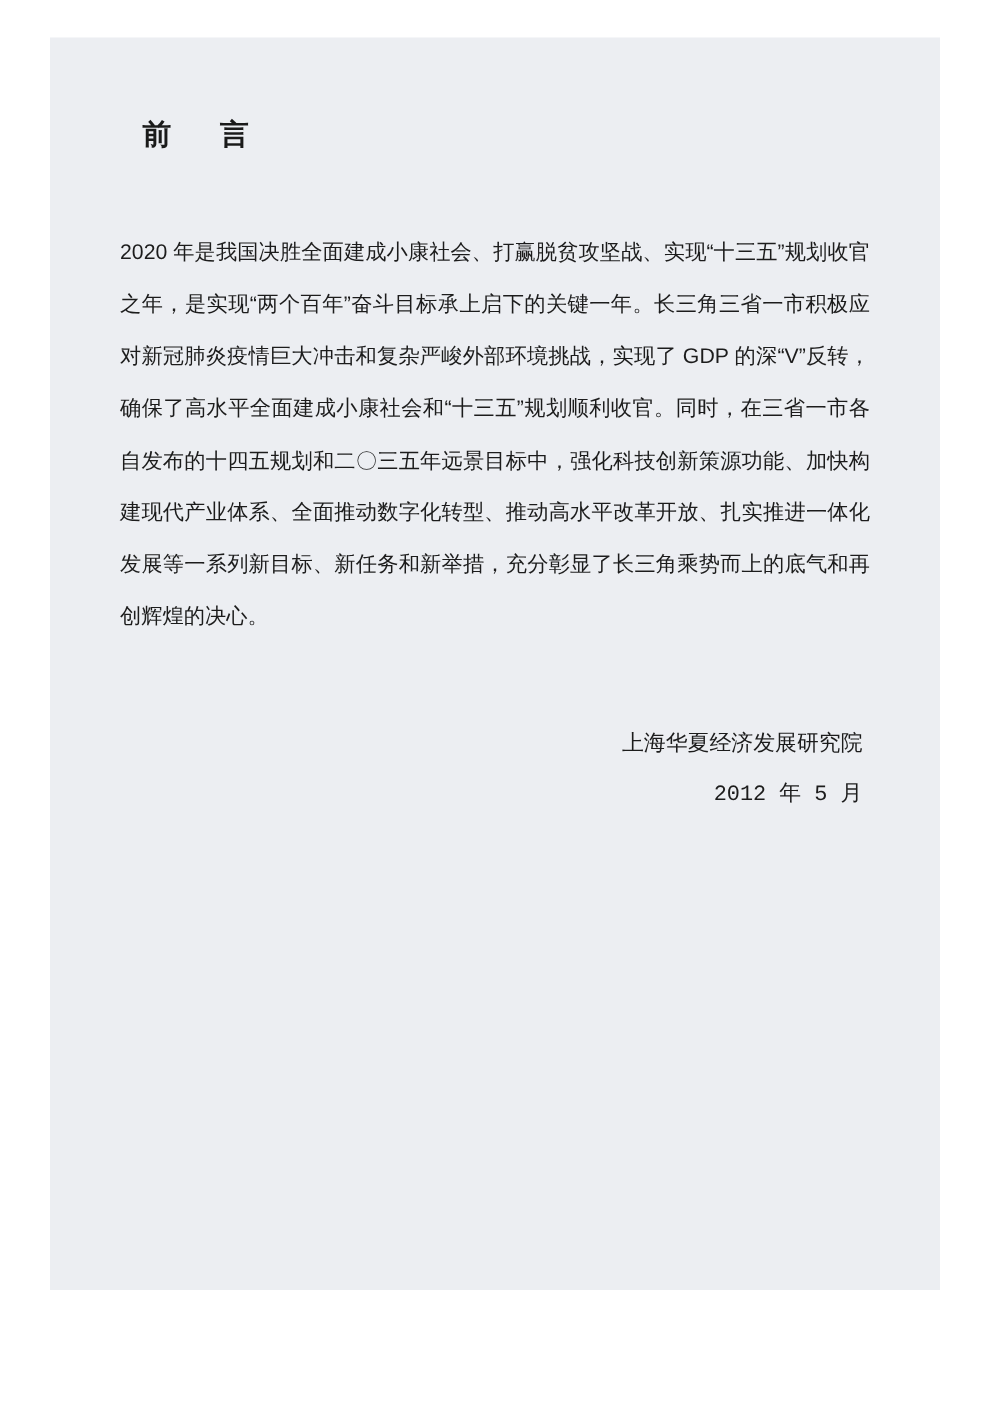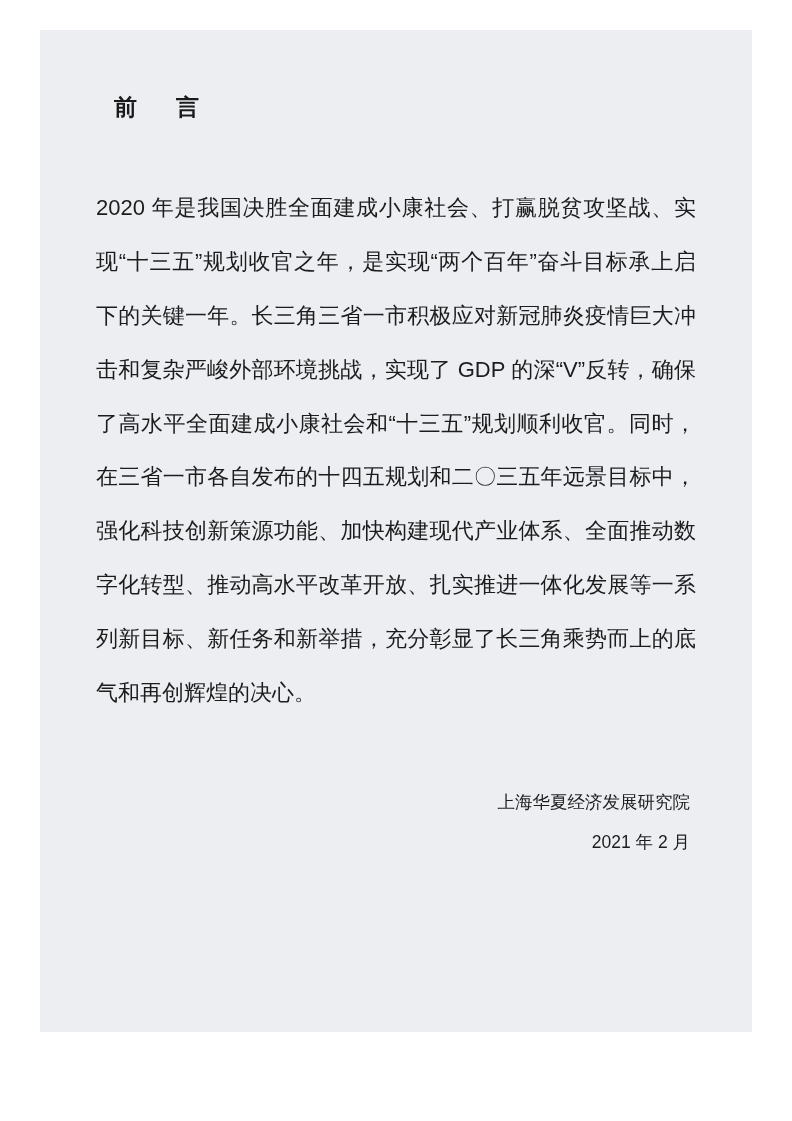--- a/index.html
+++ b/index.html
@@ -32,54 +32,54 @@
   }
   .doc-title {
     font-size: 23px;
     font-weight: bold;
     color: #1a1a1a;
     letter-spacing: 8px;
     margin: 0 0 58px 18px;
     font-family: "Liberation Sans", sans-serif;
   }
   .paragraph {
-    font-size: 22px;
+    font-size: 17px;
     color: #1c1c1c;
     line-height: 2.45;
     text-align: justify;
     text-justify: inter-ideograph;
     margin: 0 0 10px 0;
     text-indent: 0;
     font-family: "Liberation Sans", sans-serif;
   }
   .paragraph + .paragraph {
     margin-top: 14px;
   }
   .signature-block {
     margin-top: 62px;
     text-align: right;
     padding-right: 6px;
   }
   .signature-line {
     font-size: 17.5px;
     color: #1c1c1c;
     line-height: 2.3;
-    font-family: Liberation Sans, sans-serif;
+    font-family: Liberation Mono, monospace;
   }
 </style>
 </head>
 <body>
 
 <div class="page">
   <div class="content-panel">
 
     <h1 class="doc-title">前　言</h1>
 
     <p class="paragraph">2020 年是我国决胜全面建成小康社会、打赢脱贫攻坚战、实现“十三五”规划收官之年，是实现“两个百年”奋斗目标承上启下的关键一年。长三角三省一市积极应对新冠肺炎疫情巨大冲击和复杂严峻外部环境挑战，实现了 GDP 的深“V”反转，确保了高水平全面建成小康社会和“十三五”规划顺利收官。同时，在三省一市各自发布的十四五规划和二〇三五年远景目标中，强化科技创新策源功能、加快构建现代产业体系、全面推动数字化转型、推动高水平改革开放、扎实推进一体化发展等一系列新目标、新任务和新举措，充分彰显了长三角乘势而上的底气和再创辉煌的决心。</p>
 
 
     <div class="signature-block">
       <div class="signature-line">上海华夏经济发展研究院</div>
-      <div class="signature-line">2021 年 2 月</div>
+      <div class="signature-line">2012 年 5 月</div>
     </div>
 
   </div>
 </div>
 
 </body></html>

